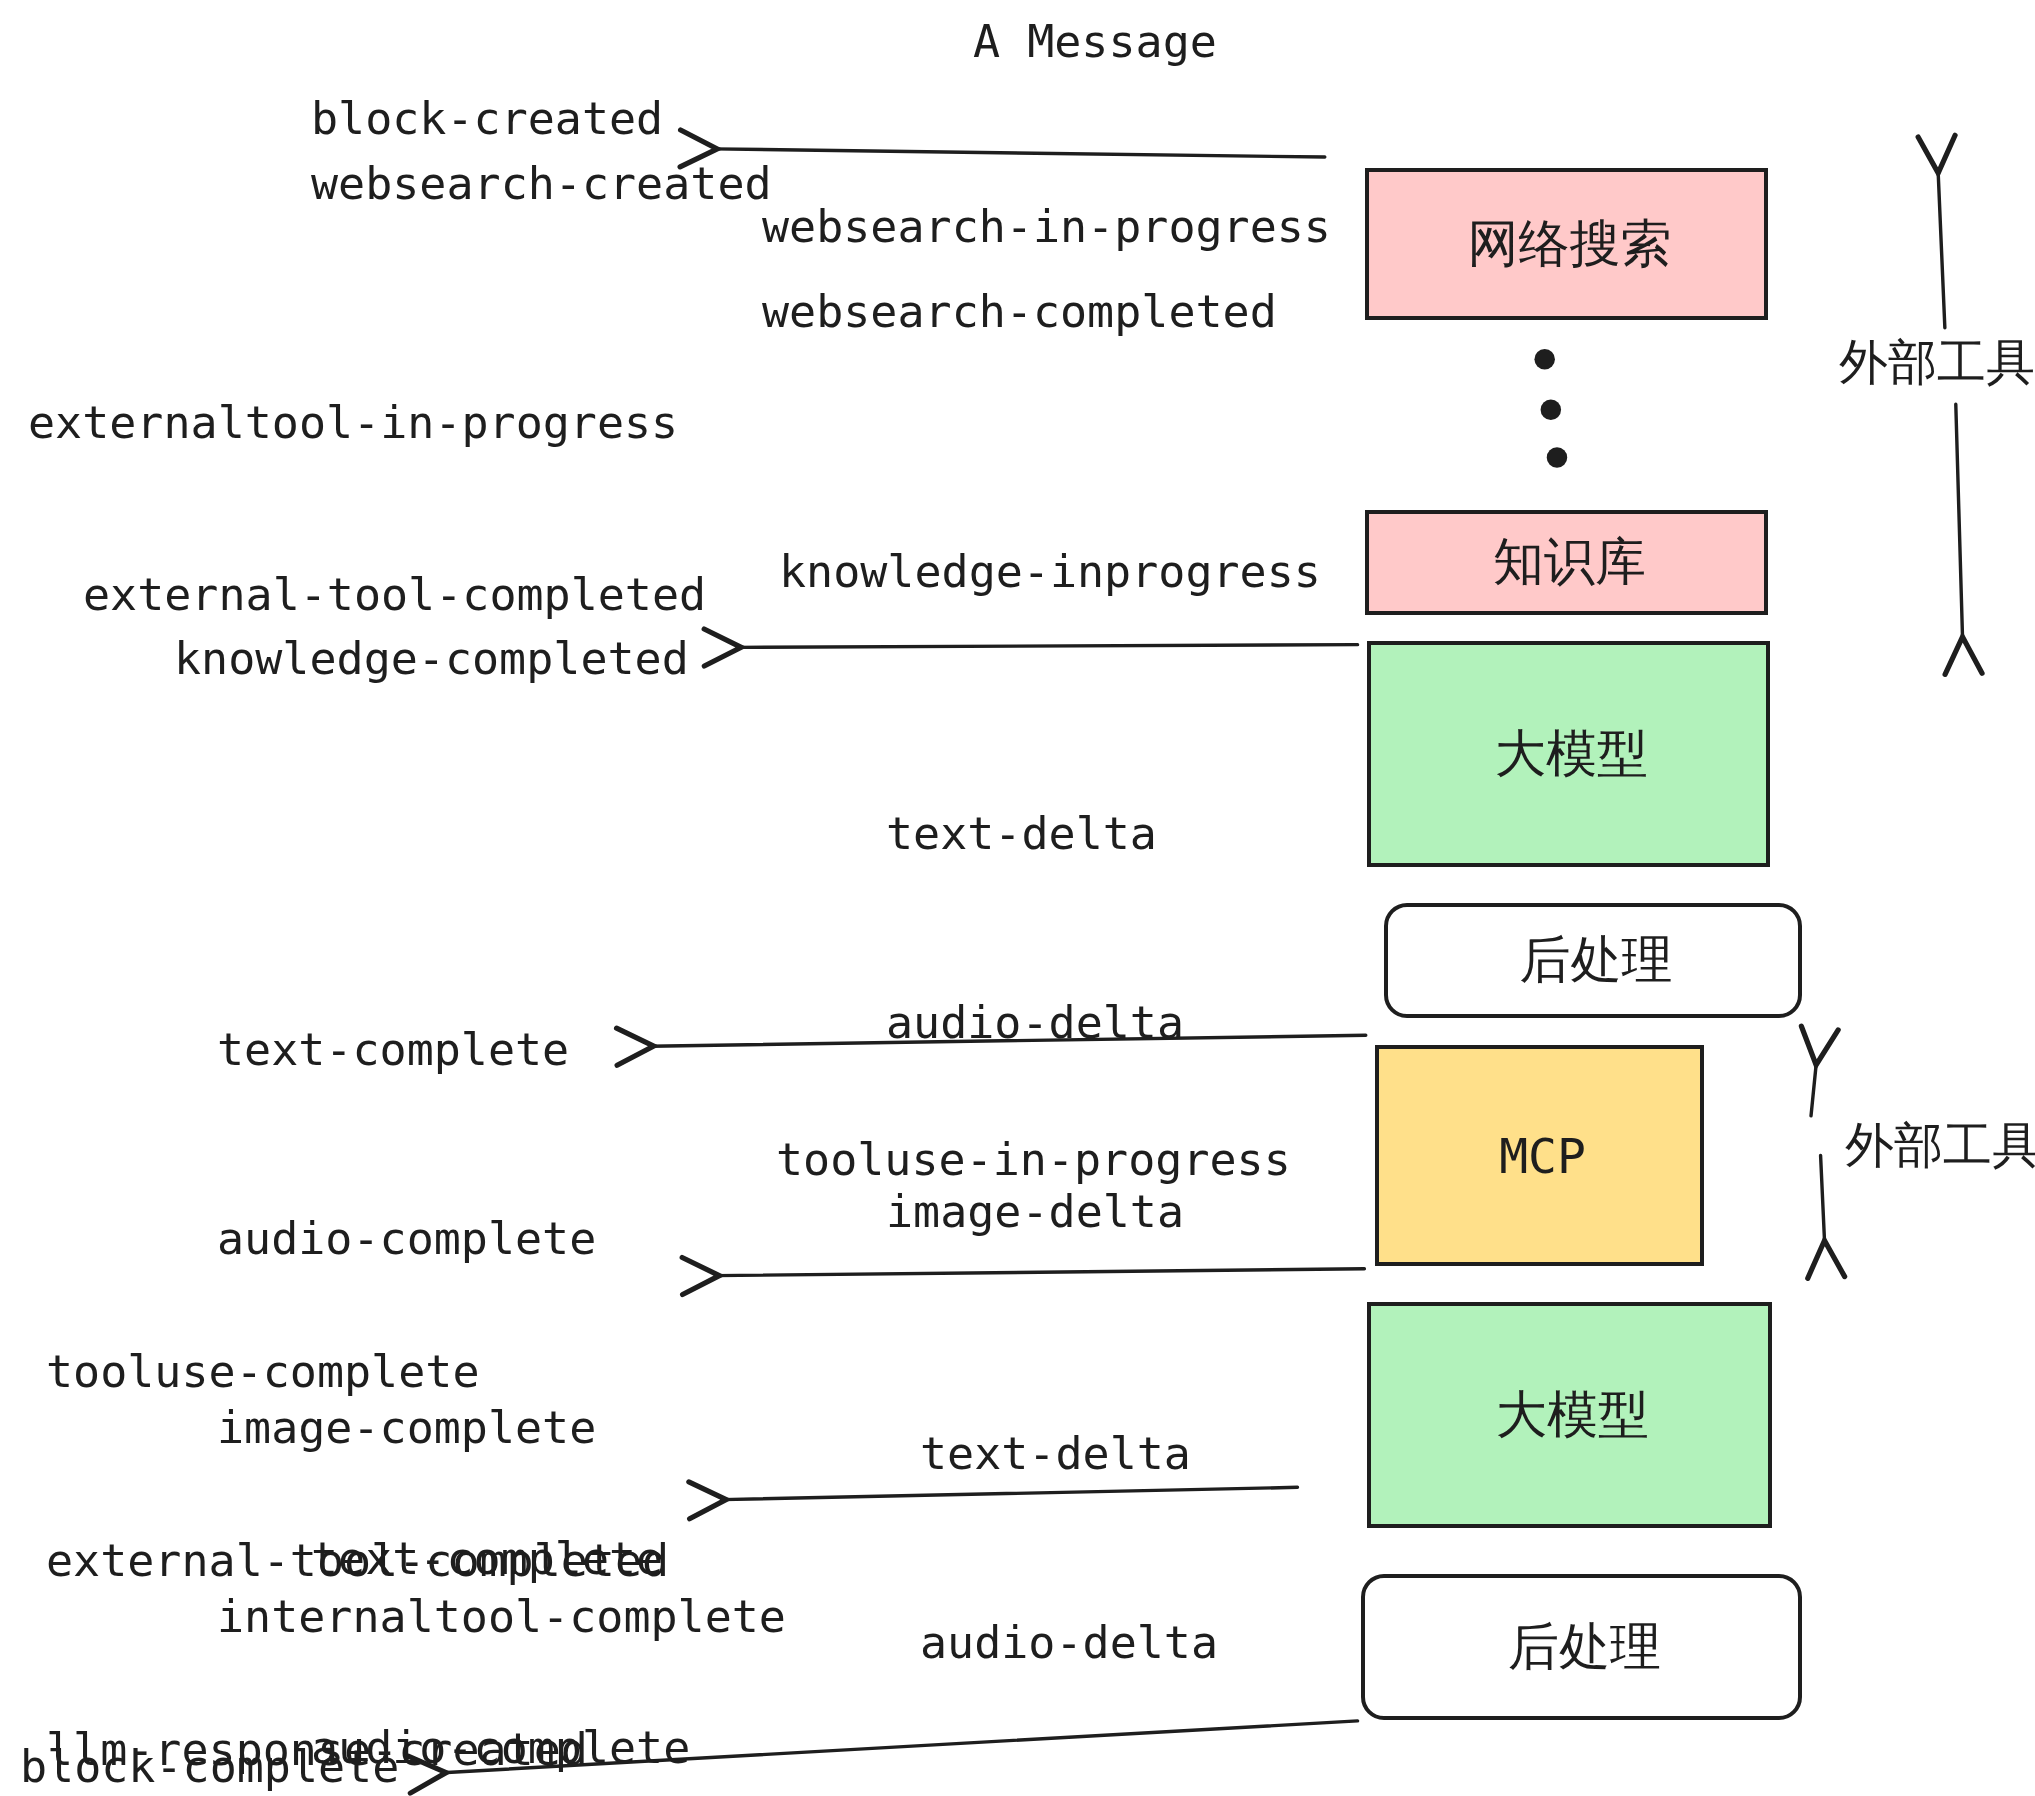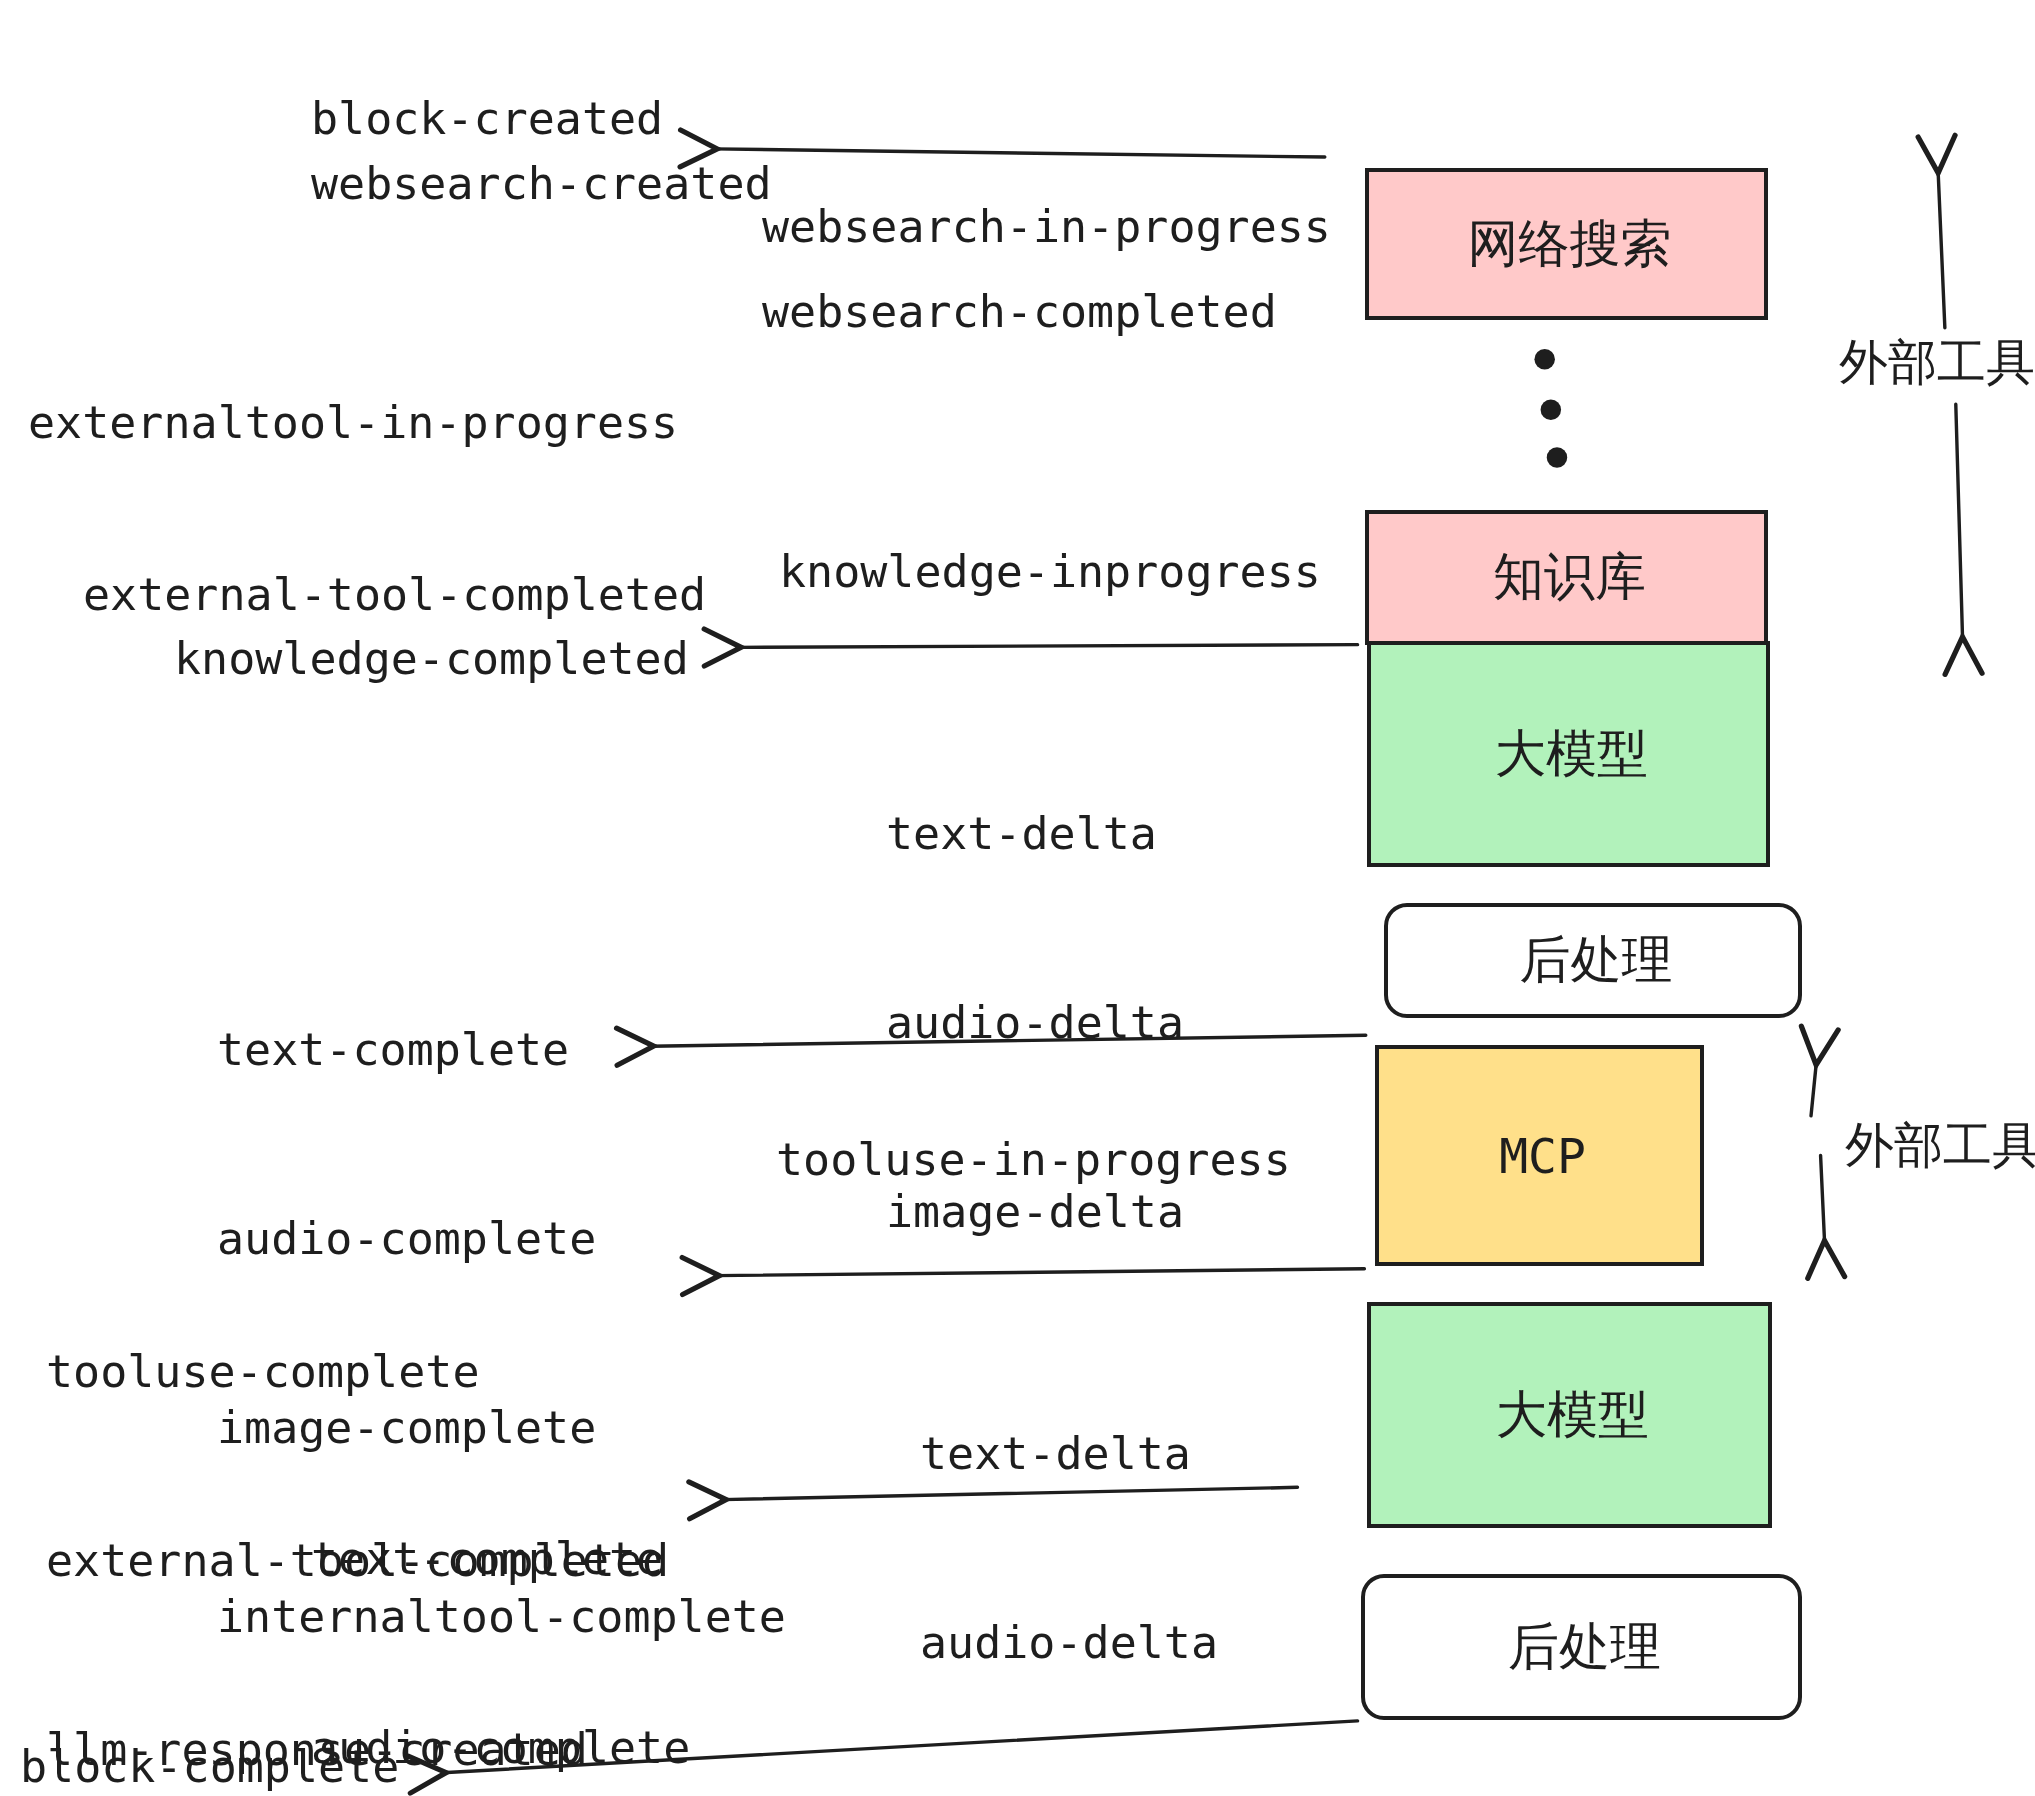--- a/index.html
+++ b/index.html
@@ -88,20 +88,21 @@
     <path d="M2652 1634 L2660 1554" marker-end="url(#ah)"></path>
     <path d="M2666 1692 L2672 1822" marker-end="url(#ah)"></path>
 
     <g fill="currentColor" stroke="none">
       <circle cx="2262" cy="526" r="15"></circle>
       <circle cx="2271" cy="600" r="15"></circle>
       <circle cx="2280" cy="670" r="15"></circle>
     </g>
   </svg>
 
+  <div class="mono" style="left:973px; top:9.6px;">A Message</div>
 
   <div class="mono" style="left:311px; top:87px;">block-created</div>
   <div class="mono" style="left:311px; top:152px;">websearch-created</div>
   <div class="mono" style="left:762px; top:195px;">websearch-in-progress</div>
   <div class="mono" style="left:762px; top:280px;">websearch-completed</div>
   <div class="mono" style="left:28px; top:391px;">externaltool-in-progress</div>
   <div class="mono" style="left:779px; top:540px;">knowledge-inprogress</div>
   <div class="mono" style="left:83px; top:563px;">external-tool-completed</div>
   <div class="mono" style="left:174px; top:627px;">knowledge-completed</div>
 
@@ -139,21 +140,21 @@
     
     
   </div>
 
   <div class="mono" style="left:20px; top:1735px;">block-complete</div>
 
   <div class="box bg-pink" style="left:1365px; top:168px; width:403px; height:152px;">
     <span class="box-label">网络搜索</span>
   </div>
 
-  <div class="box bg-pink" style="left:1365px; top:510px; width:403px; height:135px;">
+  <div class="box bg-pink" style="left:1365px; top:510px; width:403px; height:105px;">
     <span class="box-label">知识库</span>
   </div>
 
   <div class="box bg-green" style="left:1367px; top:641px; width:403px; height:226px;">
     <span class="box-label">大模型</span>
   </div>
 
   <div class="box bg-white" style="left:1384px; top:903px; width:418px; height:115px;">
     <span class="box-label">后处理</span>
   </div>

